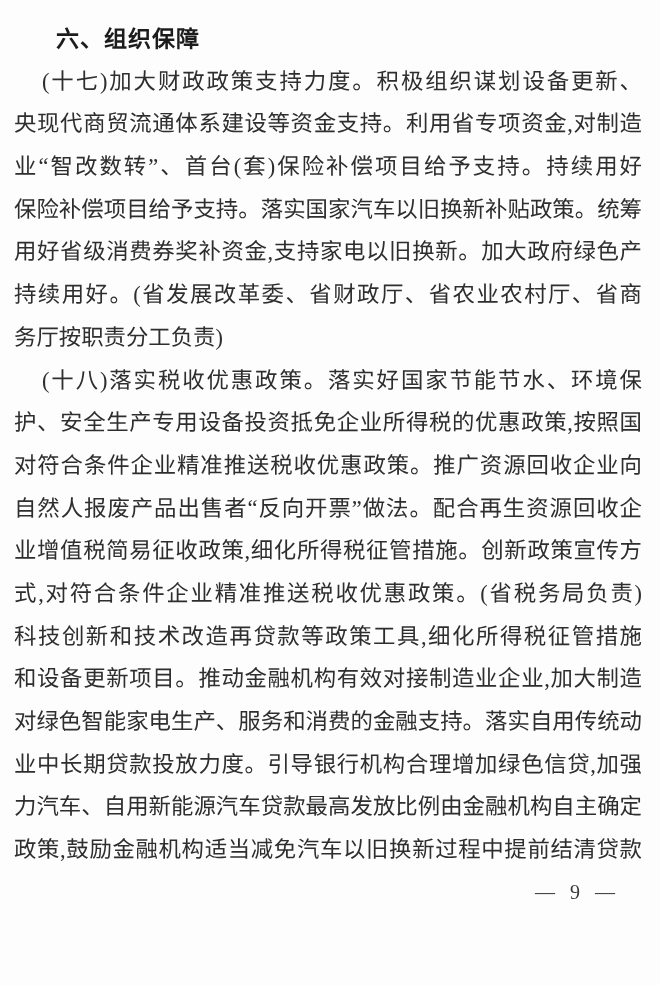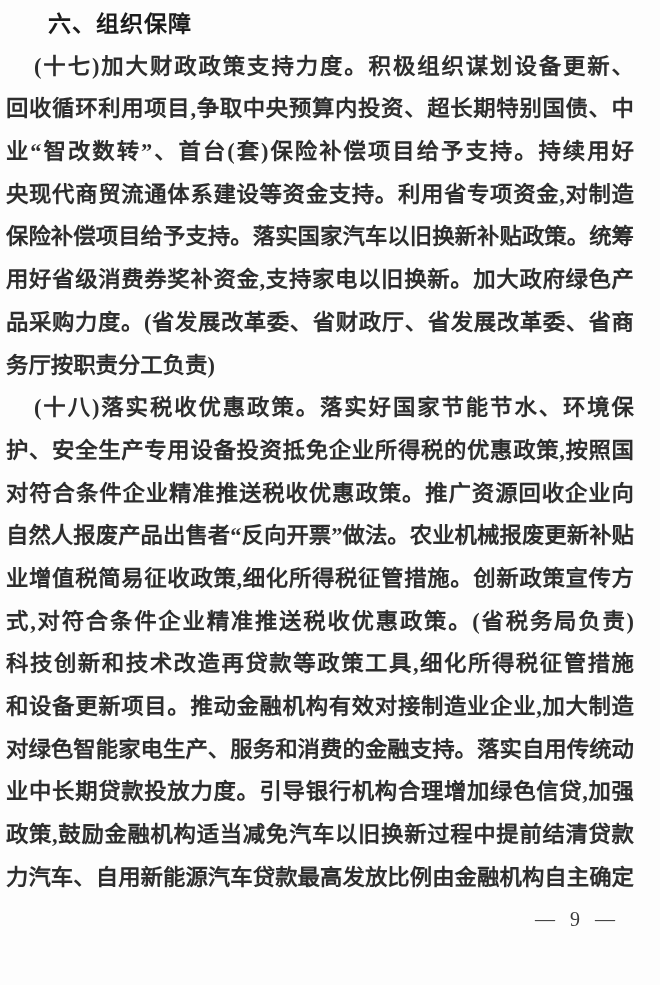--- a/index.html
+++ b/index.html
@@ -10,36 +10,36 @@
   .page {
     position: relative;
     width: 660px;
     height: 985px;
     background: #fdfdfd;
     overflow: hidden;
     font-family: "Liberation Serif", "DejaVu Serif", serif;
     color: #2e2e2e;
   }
   .text-block {
-    padding-top: 3px;
-    margin-left: 6px;
+    padding-top: 18px;
+    margin-left: 14px;
     width: 628px;
   }
   .doc-heading {
     height: 42.7px;
     line-height: 42.7px;
     padding-left: 42px;
     font-family: "Liberation Sans", "DejaVu Sans", sans-serif;
     font-weight: 700;
     font-size: 23px;
     color: #1c1c1c;
     letter-spacing: 1px;
     white-space: nowrap;
   }
-  .para { margin: 0; font-weight: bold; }
+  .para { margin: 0; }
   .line {
     height: 42.7px;
     line-height: 42.7px;
     font-size: 22.4px;
     white-space: nowrap;
     text-align: justify;
     text-align-last: justify;
     -moz-text-align-last: justify;
     text-justify: inter-character;
     overflow: visible;
@@ -64,40 +64,39 @@
 </style>
 </head>
 <body>
 
 <div class="page">
   <div class="text-block">
     <div class="doc-heading">六、组织保障</div>
     <div id="paragraphs">
         <div class="para">
           <div class="line indent">(十七)加大财政政策支持力度。积极组织谋划设备更新、</div>
-          <div class="line">回收循环利用项目,争取中央预算内投资、超长期特别国债、中</div>
+          <div class="line">央现代商贸流通体系建设等资金支持。利用省专项资金,对制造</div>
           <div class="line">业“智改数转”、首台(套)保险补偿项目给予支持。持续用好</div>
-          <div class="line">央现代商贸流通体系建设等资金支持。利用省专项资金,对制造</div>
           <div class="line">保险补偿项目给予支持。落实国家汽车以旧换新补贴政策。统筹</div>
           <div class="line">用好省级消费券奖补资金,支持家电以旧换新。加大政府绿色产</div>
-          <div class="line">品采购力度。(省发展改革委、省财政厅、省发展改革委、省商</div>
+          <div class="line">持续用好。(省发展改革委、省财政厅、省农业农村厅、省商</div>
           <div class="line short">务厅按职责分工负责)</div>
         </div>
         <div class="para">
           <div class="line indent">(十八)落实税收优惠政策。落实好国家节能节水、环境保</div>
           <div class="line">护、安全生产专用设备投资抵免企业所得税的优惠政策,按照国</div>
           <div class="line">对符合条件企业精准推送税收优惠政策。推广资源回收企业向</div>
-          <div class="line">自然人报废产品出售者“反向开票”做法。农业机械报废更新补贴</div>
+          <div class="line">自然人报废产品出售者“反向开票”做法。配合再生资源回收企</div>
           <div class="line">业增值税简易征收政策,细化所得税征管措施。创新政策宣传方</div>
           <div class="line">式,对符合条件企业精准推送税收优惠政策。(省税务局负责)</div>
         </div>
         <div class="para">
           <div class="line">科技创新和技术改造再贷款等政策工具,细化所得税征管措施</div>
           <div class="line">和设备更新项目。推动金融机构有效对接制造业企业,加大制造</div>
           <div class="line">对绿色智能家电生产、服务和消费的金融支持。落实自用传统动</div>
           <div class="line">业中长期贷款投放力度。引导银行机构合理增加绿色信贷,加强</div>
+          <div class="line">力汽车、自用新能源汽车贷款最高发放比例由金融机构自主确定</div>
           <div class="line">政策,鼓励金融机构适当减免汽车以旧换新过程中提前结清贷款</div>
-          <div class="line">力汽车、自用新能源汽车贷款最高发放比例由金融机构自主确定</div>
         </div>
       </div>
   </div>
   <div class="page-number">— 9 —</div>
 </div>
 
 </body></html>

